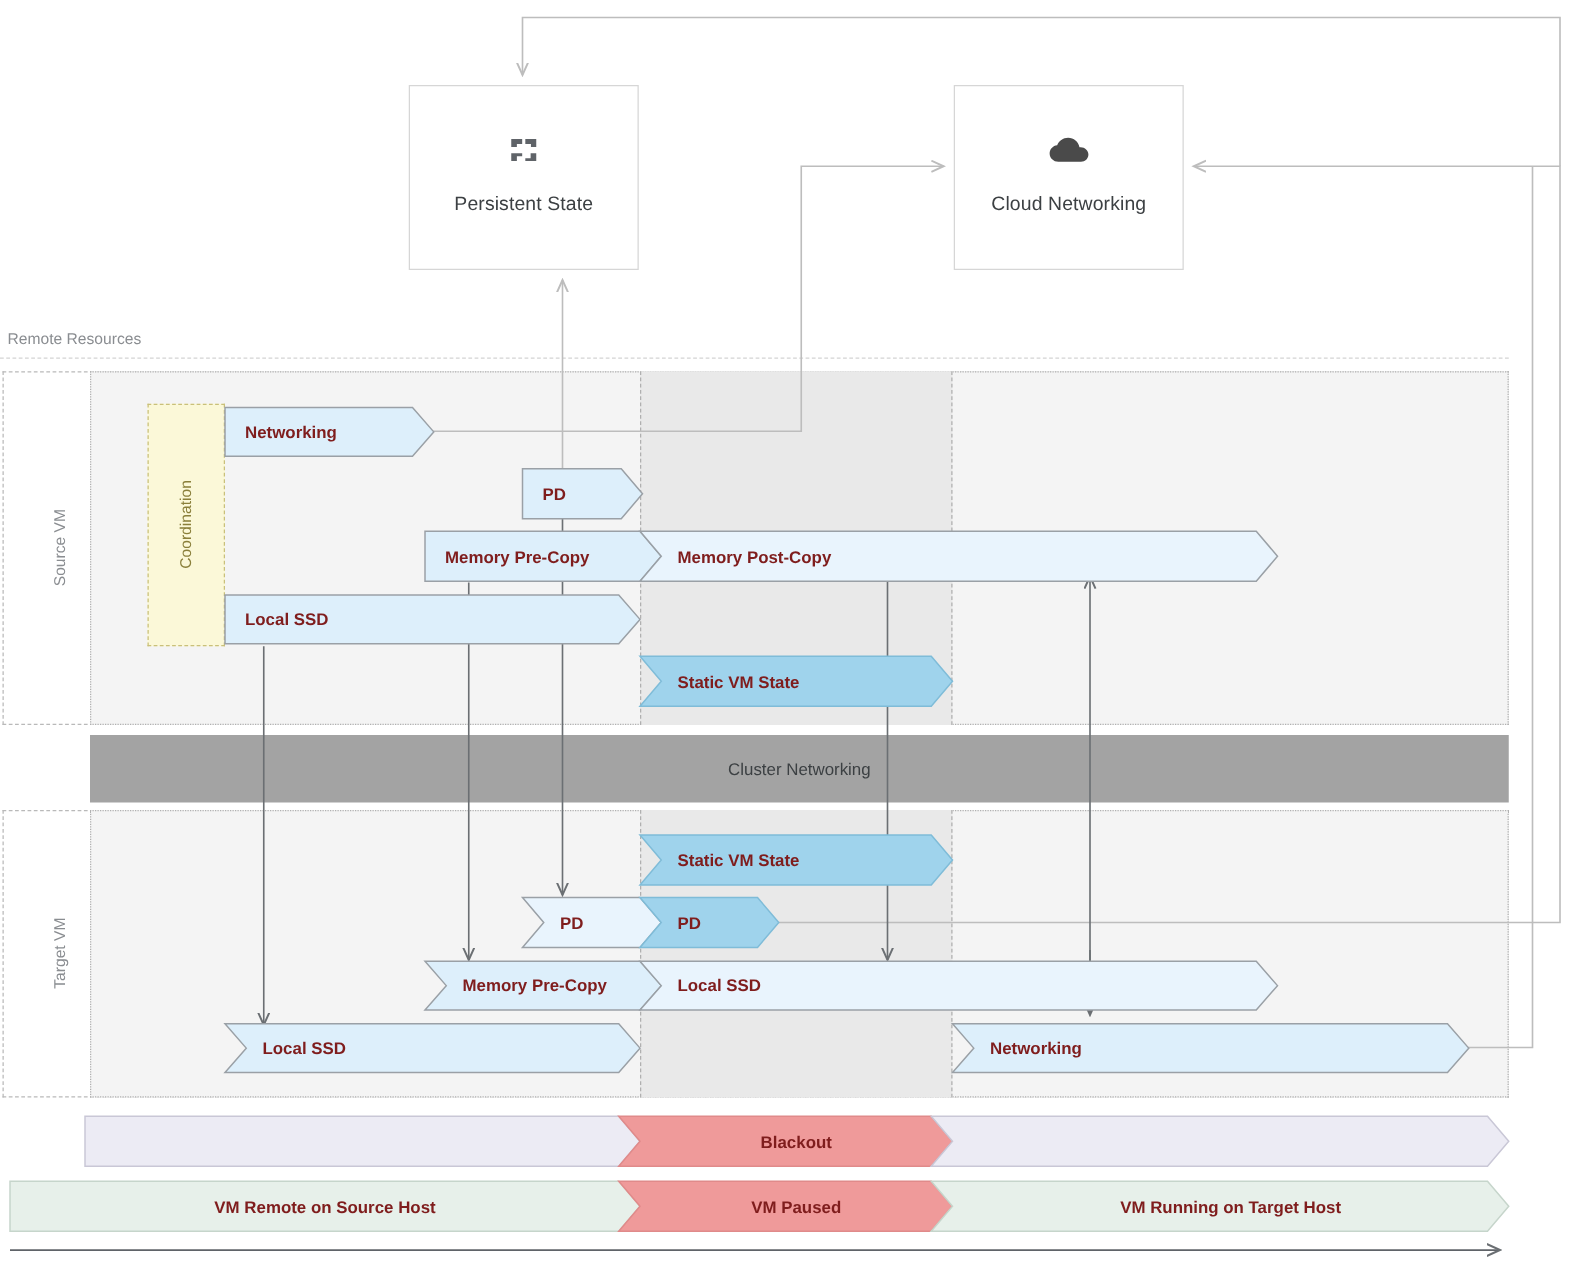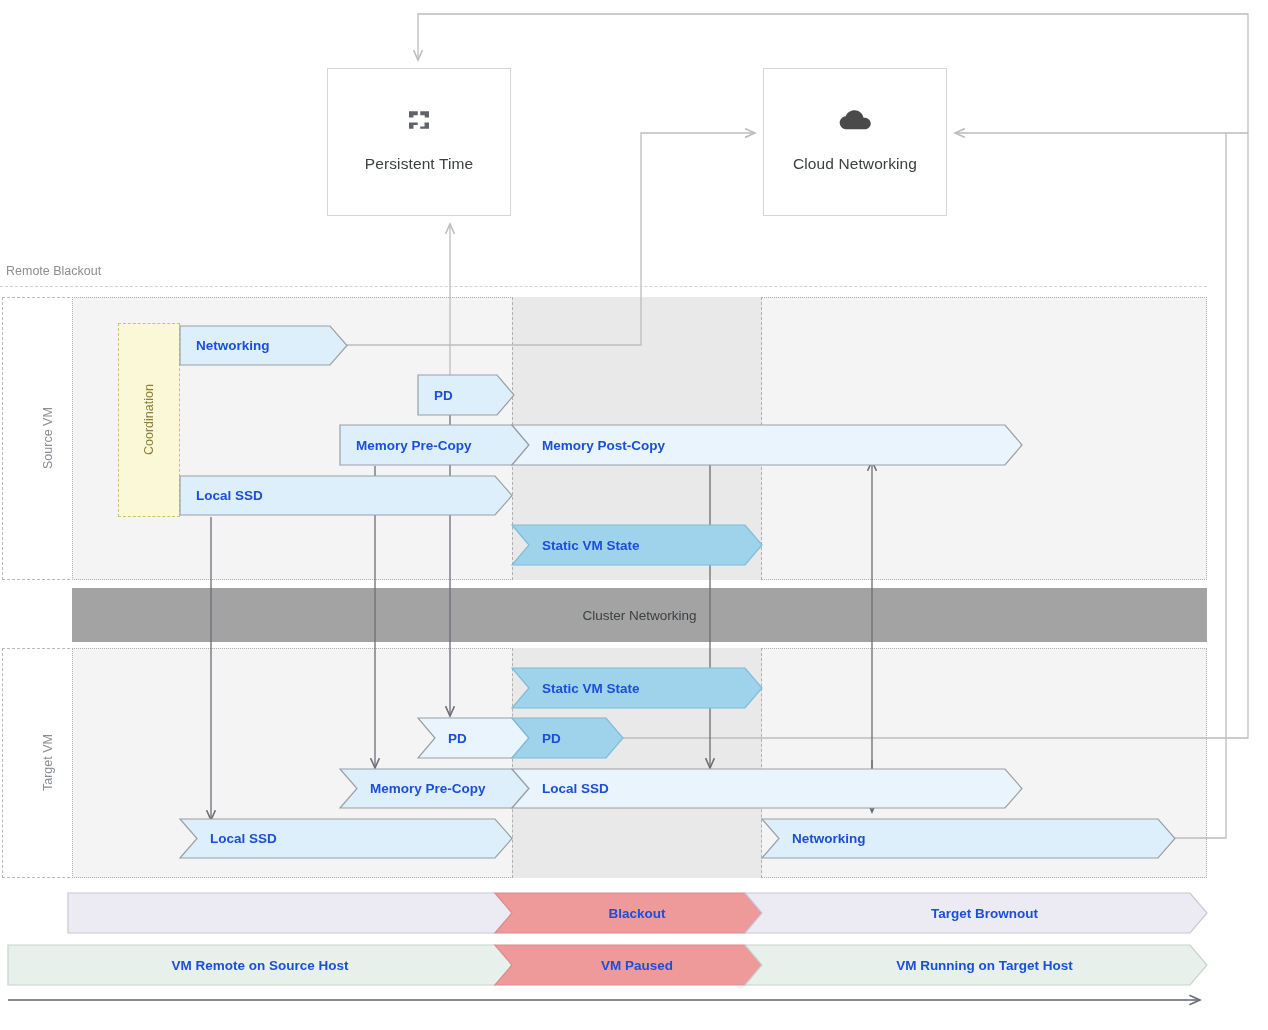--- a/index.html
+++ b/index.html
@@ -24,21 +24,21 @@
            display:flex;align-items:center;justify-content:center;}
 
   
   .phaseshade{background:#e9e9e9;border-left:1.3px dashed #b0b0b0;border-right:1.3px dashed #b0b0b0;}
 
   
   .cluster{background:#a3a3a3;display:flex;align-items:center;justify-content:center;
            font-size:13.5px;color:#3c4043;}
 
   
-  .chev{display:flex;align-items:center;box-sizing:border-box;font-size:13.5px;color:#1d4ed8;
+  .chev{display:flex;align-items:center;box-sizing:border-box;font-size:13.5px;color:#7f1d1d;
         font-weight:bold;}
   .chev > span{position:relative;z-index:2;}
   .chev.lab-left   > span{padding-left:16px;}
   .chev.lab-center > span{width:100%;text-align:center;}
   .chev.lab-notch  > span{padding-left:30px;text-align:right;}
 
   
   .coord{background:#fbf8d8;border:1.4px dashed #c9c07a;}
   .coord .t{font-size:12.5px;color:#8a7f3a;writing-mode:vertical-rl;transform:rotate(180deg);
             width:100%;height:100%;display:flex;align-items:center;justify-content:center;}
@@ -58,33 +58,33 @@
     <div class="ico">
       <svg width="30" height="30" viewBox="0 0 24 24">
         <g fill="#5f6368">
           <path d="M4 5h7v3.2H7.6V10H4V5z"></path>
           <path d="M13 5h7v5h-3.4V8.2H13V5z"></path>
           <path d="M4 14h7v2H7.6v3H4v-5z"></path>
           <path d="M13 14h7v5h-7v-1.8h3.4V14z"></path>
         </g>
       </svg>
     </div>
-    <div class="cap">Persistent Time</div>
+    <div class="cap">Persistent State</div>
   </div>
 
   <div class="abs resbox" style="left:763px;top:68px;width:184px;height:148px;">
     <div class="ico">
       <svg width="34" height="26" viewBox="0 0 40 28">
         <path fill="#4a4a4a" d="M31.5 25H10.2C5.7 25 2 21.5 2 17.2c0-4 3.1-7.3 7.1-7.7C10.6 5.5 14.7 2.5 19.4 2.5c5.3 0 9.8 3.8 10.7 8.8h1.1c4 0 7.3 3.1 7.3 6.9S35.5 25 31.5 25z"></path>
       </svg>
     </div>
     <div class="cap">Cloud Networking</div>
   </div>
 
-  <div class="abs remote-lbl" style="left:6px;top:264px;">Remote Blackout</div>
+  <div class="abs remote-lbl" style="left:6px;top:264px;">Remote Resources</div>
   <div class="abs remote-line" style="left:0px;top:286px;width:1207px;height:0;"></div>
 
   <div class="abs dashframe" style="left:2px;top:297px;width:1205px;height:283px;"></div>
   <div class="abs vmlabel" style="left:20px;top:297px;width:56px;height:283px;">Source VM</div>
 
   <div class="abs dotframe" style="left:72px;top:297px;width:1135px;height:283px;"></div>
 
   <div class="abs phaseshade" style="left:512px;top:297px;width:250px;height:283px;"></div>
 
   <div class="abs coord" style="left:118px;top:323px;width:62px;height:194px;">
@@ -220,23 +220,20 @@
 
   <div class="abs chev lab-notch" style="left:762px;top:819px;width:413px;height:39px;">
     <span>Networking</span>
     </div>
 
 
   <div class="abs chev lab-center" style="left:512px;top:893px;width:250px;height:40px;">
     <span>Blackout</span>
     </div>
 
-  <div class="abs chev lab-center" style="left:762px;top:893px;width:445px;height:40px;">
-    <span>Target Brownout</span>
-    </div>
 
   <div class="abs chev lab-center" style="left:8px;top:945px;width:504px;height:40px;">
     <span>VM Remote on Source Host</span>
     </div>
 
   <div class="abs chev lab-center" style="left:512px;top:945px;width:250px;height:40px;">
     <span>VM Paused</span>
     </div>
 
   <div class="abs chev lab-center" style="left:762px;top:945px;width:445px;height:40px;">

